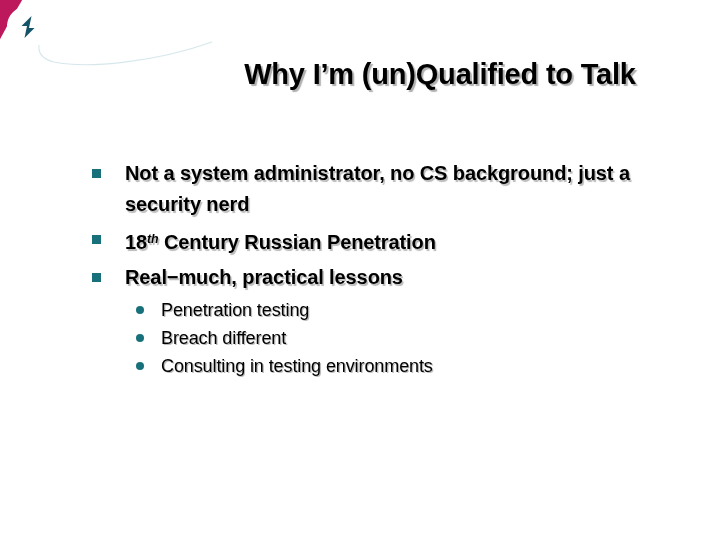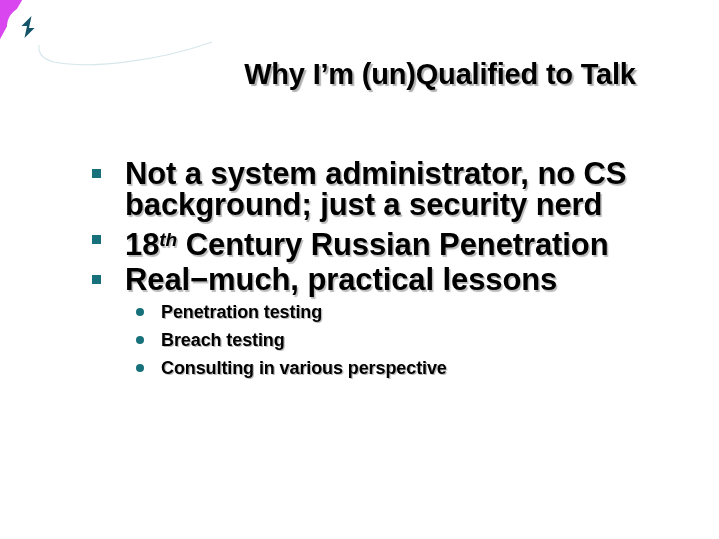--- a/index.html
+++ b/index.html
@@ -9,21 +9,21 @@
   }
   body {
     font-family: "Liberation Sans", sans-serif;
   }
 
   #slide {
     position: relative;
     width: 719px;
     height: 539px;
     overflow: hidden;
-    background: #d946ef;
+    background: #be185d;
   }
 
   
   #white-sweep {
     position: absolute;
     left: -62px;
     top: -340px;
     width: 1500px;
     height: 1260px;
     background: #ffffff;
@@ -132,21 +132,21 @@
   .bullet-row {
     position: relative;
     display: block;
   }
 
   .lvl1 {
     padding-left: 37px;
     margin-bottom: 4px;
   }
   .lvl1 .btext {
-    font-size: 31px;
+    font-size: 20px;
     font-weight: bold;
     color: #000000;
     line-height: 31px;
     letter-spacing: -0.1px;
     text-shadow: 1.5px 1.5px 0.8px rgba(120,120,120,0.5);
   }
   .lvl1 .marker {
     position: absolute;
     left: 4px;
     top: 11px;
@@ -154,21 +154,21 @@
     height: 9px;
     background: #17707a;
   }
 
   .lvl2 {
     padding-left: 73px;
     margin-bottom: 2px;
   }
   .lvl2 .btext {
     font-size: 18px;
-    font-weight: bold;
+    font-weight: normal;
     color: #000000;
     line-height: 26px;
     letter-spacing: -0.1px;
     text-shadow: 1.2px 1.2px 0.6px rgba(120,120,120,0.5);
   }
   .lvl2 .marker {
     position: absolute;
     left: 48px;
     top: 9px;
     width: 8px;
@@ -237,23 +237,23 @@
       <span class="btext">Real−much, practical lessons</span>
     </div>
 
     <div class="bullet-row lvl2">
       <span class="marker"></span>
       <span class="btext">Penetration testing</span>
     </div>
 
     <div class="bullet-row lvl2">
       <span class="marker"></span>
-      <span class="btext">Breach testing</span>
+      <span class="btext">Breach different</span>
     </div>
 
     <div class="bullet-row lvl2">
       <span class="marker"></span>
-      <span class="btext">Consulting in various perspective</span>
+      <span class="btext">Consulting in testing environments</span>
     </div>
 
 
   </div>
 </div>
 
 </body></html>

